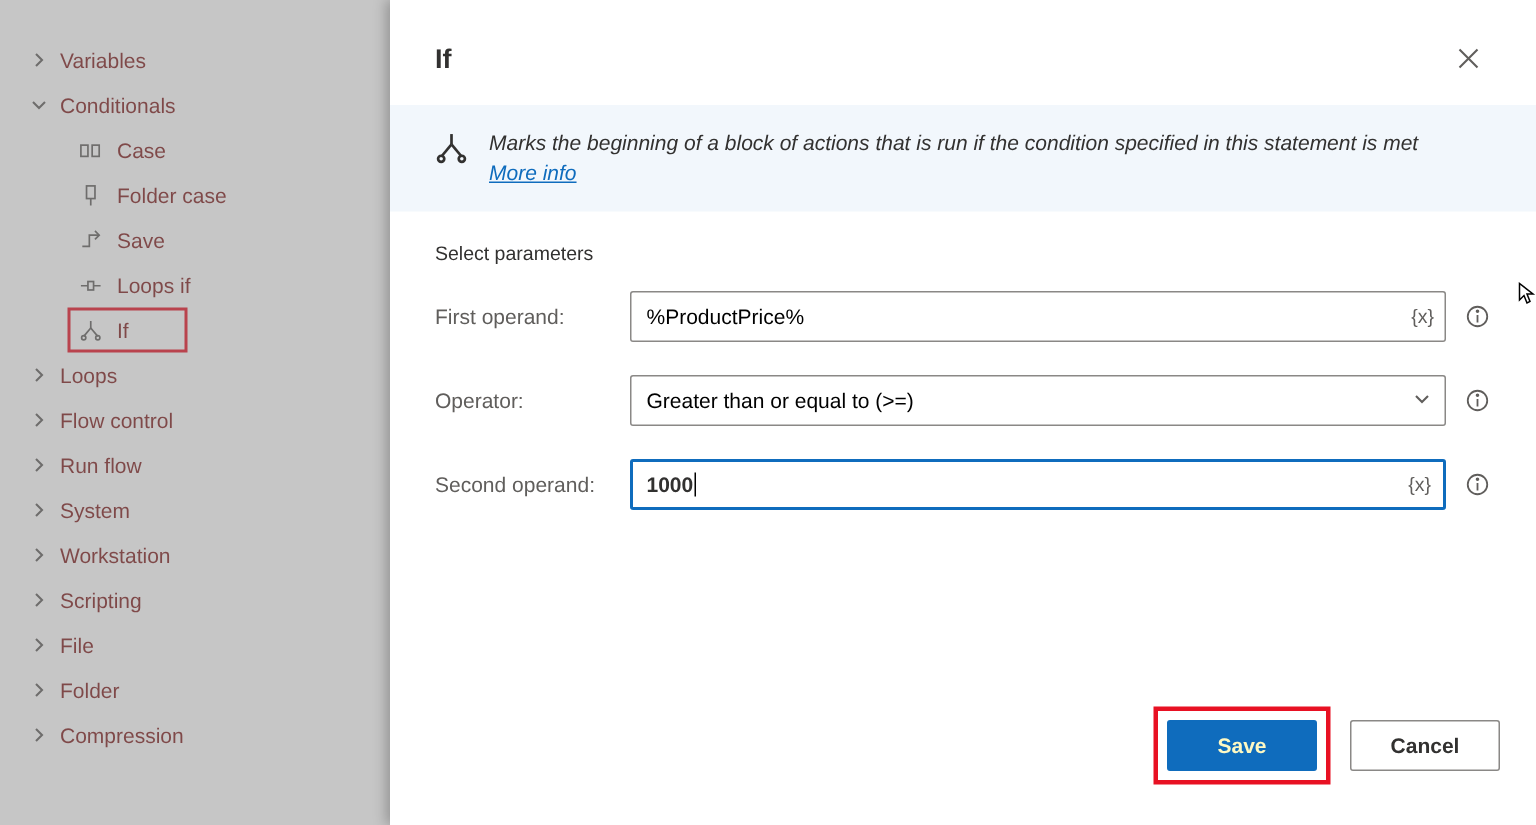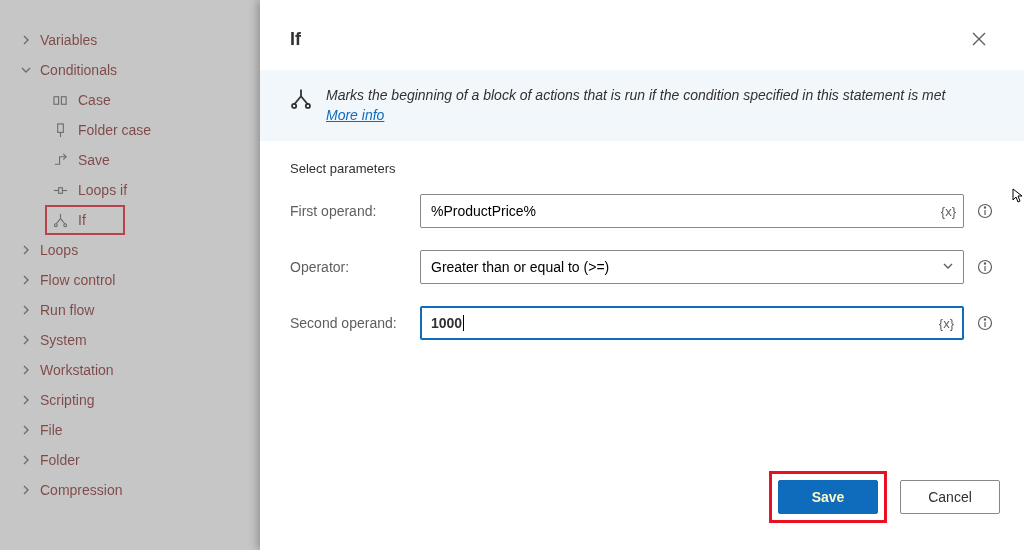--- a/index.html
+++ b/index.html
@@ -38,21 +38,21 @@
   .field-input { width:100%; height:34px; border:1px solid #8a8886; border-radius:2px; padding:0 40px 0 10px; font-size:14px; font-family:inherit; outline:none; background:#fff; }
   .field-input.combo { padding-right:36px; cursor:pointer; }
   .field-input.focused { border:2px solid #0f6cbd; padding-left:9px; }
   .inner-badge { position:absolute; right:8px; top:50%; transform:translateY(-50%); font-size:13px; color:#605e5c; pointer-events:none; }
   .combo-caret { position:absolute; right:10px; top:50%; transform:translateY(-50%); pointer-events:none; }
   .combo-caret svg { width:12px; height:12px; }
   .info-icon { width:18px; height:18px; display:flex; align-items:center; justify-content:center; color:#605e5c; }
   .info-icon svg { width:16px; height:16px; }
 
   .footer { margin-top:auto; padding:14px 24px 30px 24px; display:flex; justify-content:flex-end; gap:16px; align-items:center; }
-  .btn { min-width:100px; height:34px; border-radius:2px; display:flex; align-items:center; justify-content:center; font-size:14px; cursor:pointer; }
+  .btn { min-width:100px; height:34px; border-radius:2px; display:flex; align-items:center; justify-content:center; font-size:14px; cursor:pointer;font-weight:bold; }
   .btn.primary { background:#0f6cbd; color:#fef9c3; border:1px solid #0f6cbd; font-weight:600; }
   .btn.secondary { background:#fff; color:#323130; border:1px solid #8a8886; }
   .save-highlight { outline:3px solid #e81123; padding:6px; display:inline-flex; }
 
   .cursor-ptr { position:absolute; left:1012px; top:188px; z-index:30; }
   .cursor-ptr svg { width:12px; height:16px; }
 
   .caret-blink { display:inline-block; width:1px; height:16px; background:#000; vertical-align:middle; margin-left:1px; animation:none; }
 </style>
 </head>

